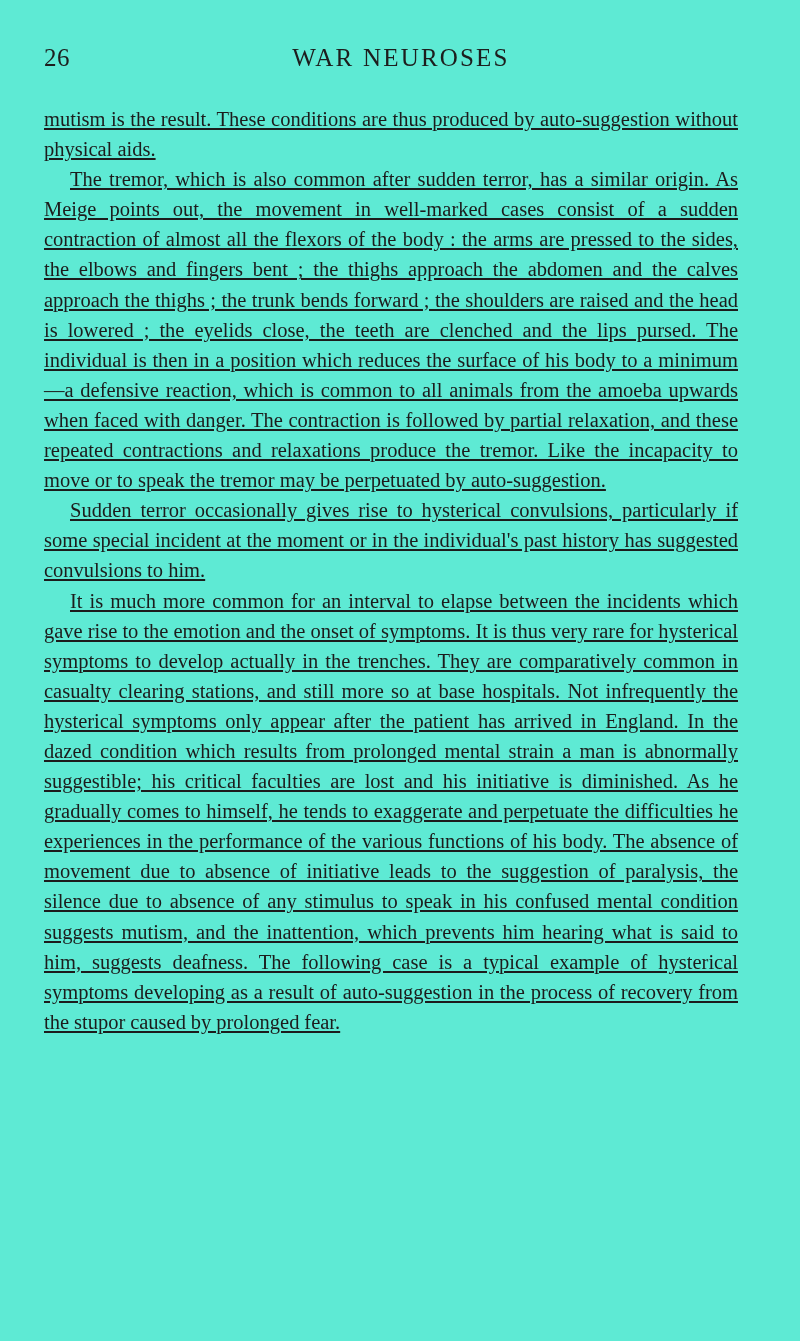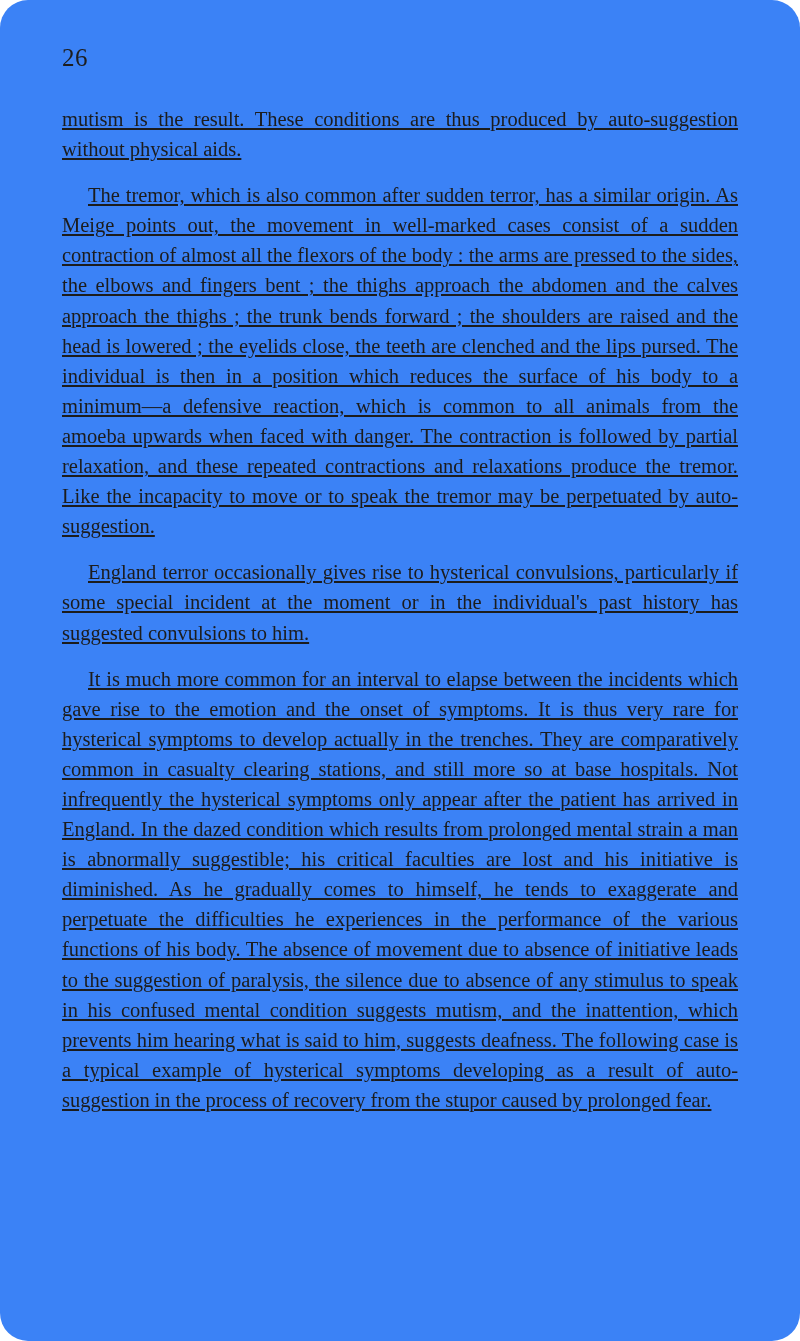--- a/index.html
+++ b/index.html
@@ -12,23 +12,22 @@
     height: 1341px;
     font-family: "Liberation Serif", serif;
     color: #1a1a1a;
     -webkit-font-smoothing: antialiased;
   }
   .page {
     position: relative;
     width: 800px;
     height: 1341px;
     box-sizing: border-box;
-    padding: 44px 62px 30px 62px;
-    background: #3b82f6;
-    border-radius: 28px;
+    padding: 44px 62px 30px 44px;
+    background: #5eead4;
   }
   .running-head {
     display: flex;
     align-items: baseline;
     margin-bottom: 30px;
     height: 30px;
   }
   .folio {
     font-size: 25px;
     letter-spacing: 0.5px;
@@ -52,35 +51,35 @@
     color: #1c1c1c;
     hyphens: none;
   }
   .body-text p {
     margin: 0;
     text-indent: 0;
     text-decoration: underline;
   }
   .body-text p.indent {
     text-indent: 26px;
-    margin-top: 16px;
   }
   .tight {
     word-spacing: -0.2px;
   }
 </style>
 </head>
 <body>
 
 <div class="page">
 
   <div class="running-head">
     <div class="folio">26</div>
+    <div class="head-title">WAR NEUROSES</div>
   </div>
 
   <div class="body-text">
     <p>mutism is the result. These conditions are thus produced by auto-suggestion without physical aids.</p>
     <p class="indent">The tremor, which is also common after sudden terror, has a similar origin. As Meige points out, the movement in well-marked cases consist of a sudden contraction of almost all the flexors of the body : the arms are pressed to the sides, the elbows and fingers bent ; the thighs approach the abdomen and the calves approach the thighs ; the trunk bends forward ; the shoulders are raised and the head is lowered ; the eyelids close, the teeth are clenched and the lips pursed. The individual is then in a position which reduces the surface of his body to a minimum—a defensive reaction, which is common to all animals from the amoeba upwards when faced with danger. The contraction is followed by partial relaxation, and these repeated contractions and relaxations produce the tremor. Like the incapacity to move or to speak the tremor may be perpetuated by auto-suggestion.</p>
-    <p class="indent">England terror occasionally gives rise to hysterical convulsions, particularly if some special incident at the moment or in the individual's past history has suggested convulsions to him.</p>
+    <p class="indent">Sudden terror occasionally gives rise to hysterical convulsions, particularly if some special incident at the moment or in the individual's past history has suggested convulsions to him.</p>
     <p class="indent tight">It is much more common for an interval to elapse between the incidents which gave rise to the emotion and the onset of symptoms. It is thus very rare for hysterical symptoms to develop actually in the trenches. They are comparatively common in casualty clearing stations, and still more so at base hospitals. Not infrequently the hysterical symptoms only appear after the patient has arrived in England. In the dazed condition which results from prolonged mental strain a man is abnormally suggestible; his critical faculties are lost and his initiative is diminished. As he gradually comes to himself, he tends to exaggerate and perpetuate the difficulties he experiences in the performance of the various functions of his body. The absence of movement due to absence of initiative leads to the suggestion of paralysis, the silence due to absence of any stimulus to speak in his confused mental condition suggests mutism, and the inattention, which prevents him hearing what is said to him, suggests deafness. The following case is a typical example of hysterical symptoms developing as a result of auto-suggestion in the process of recovery from the stupor caused by prolonged fear.</p>
   </div>
 
 </div>
 
 </body></html>

